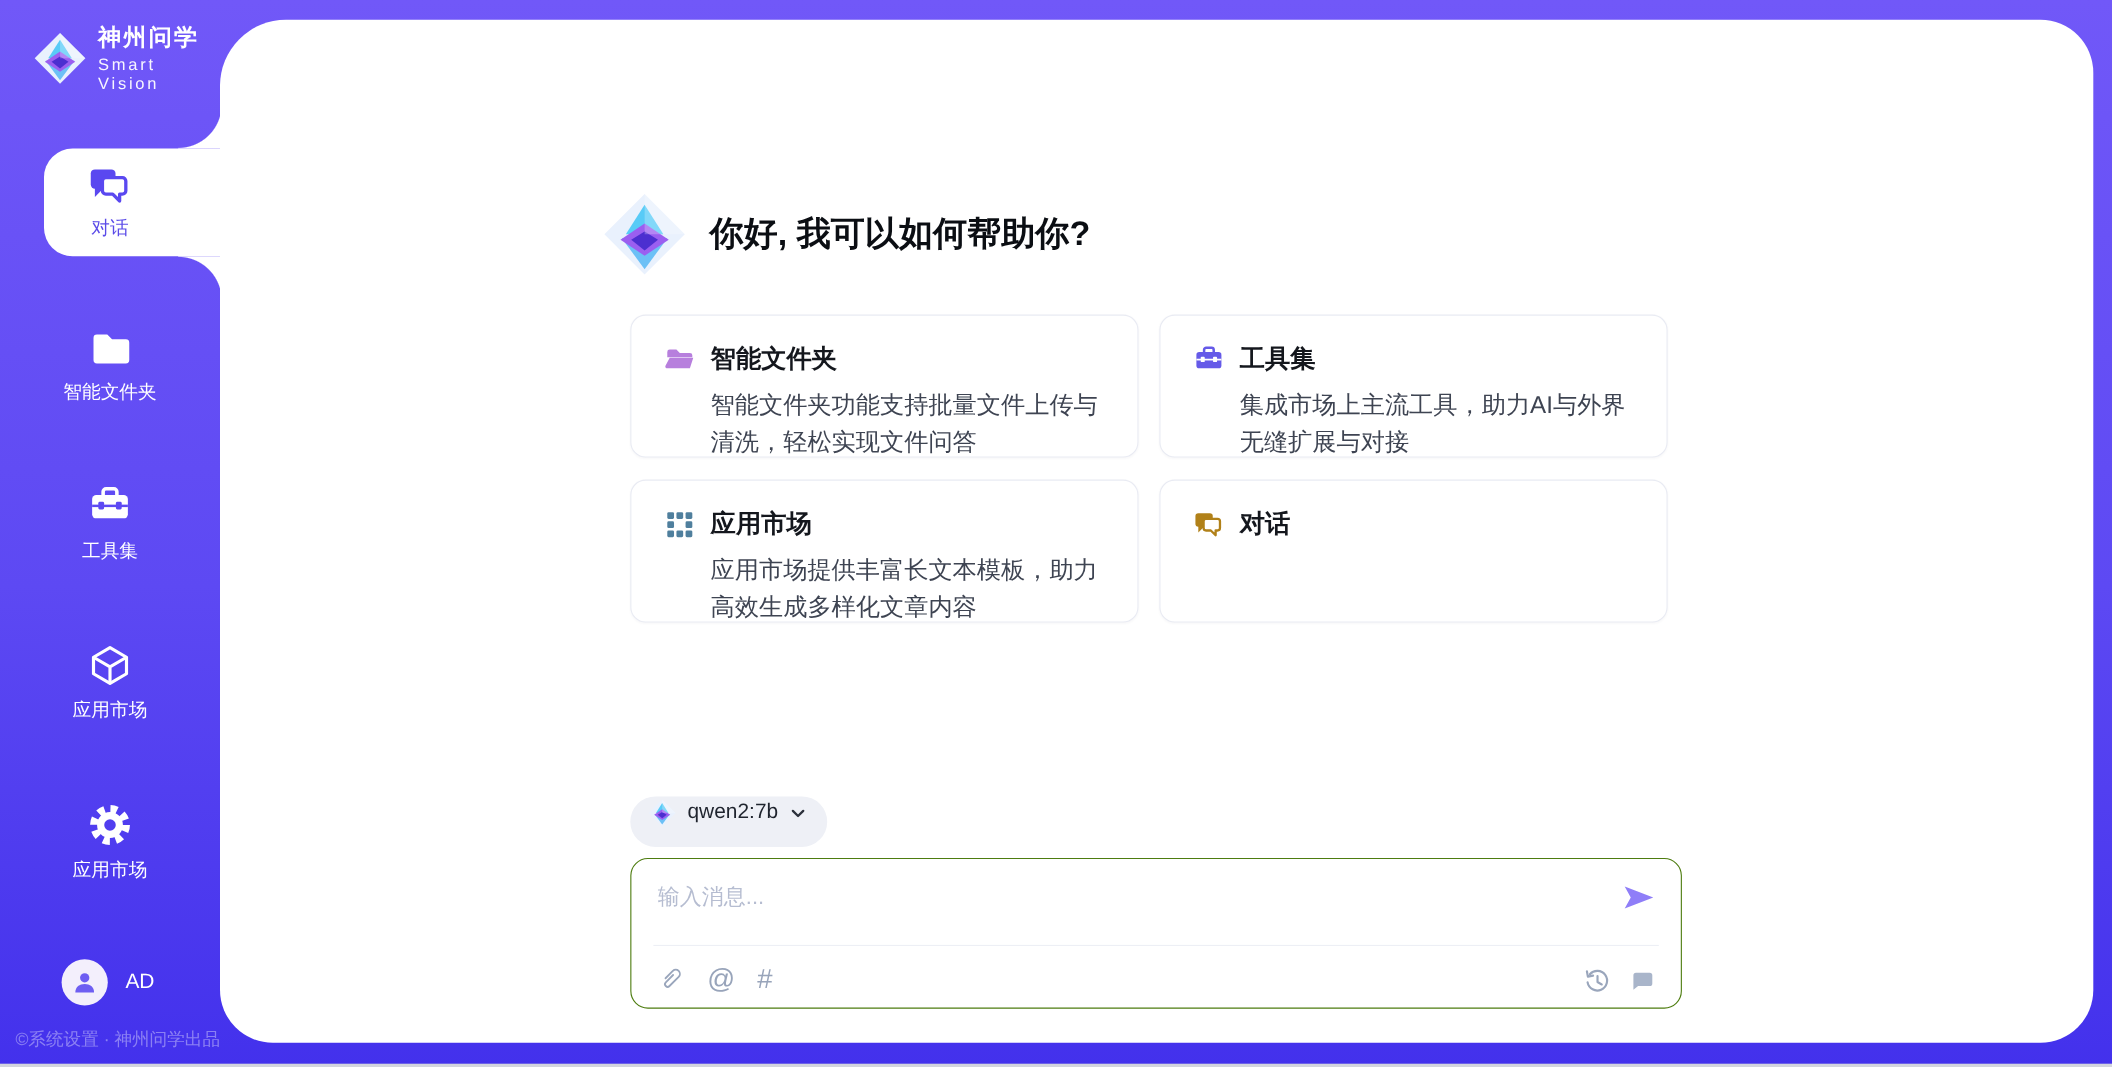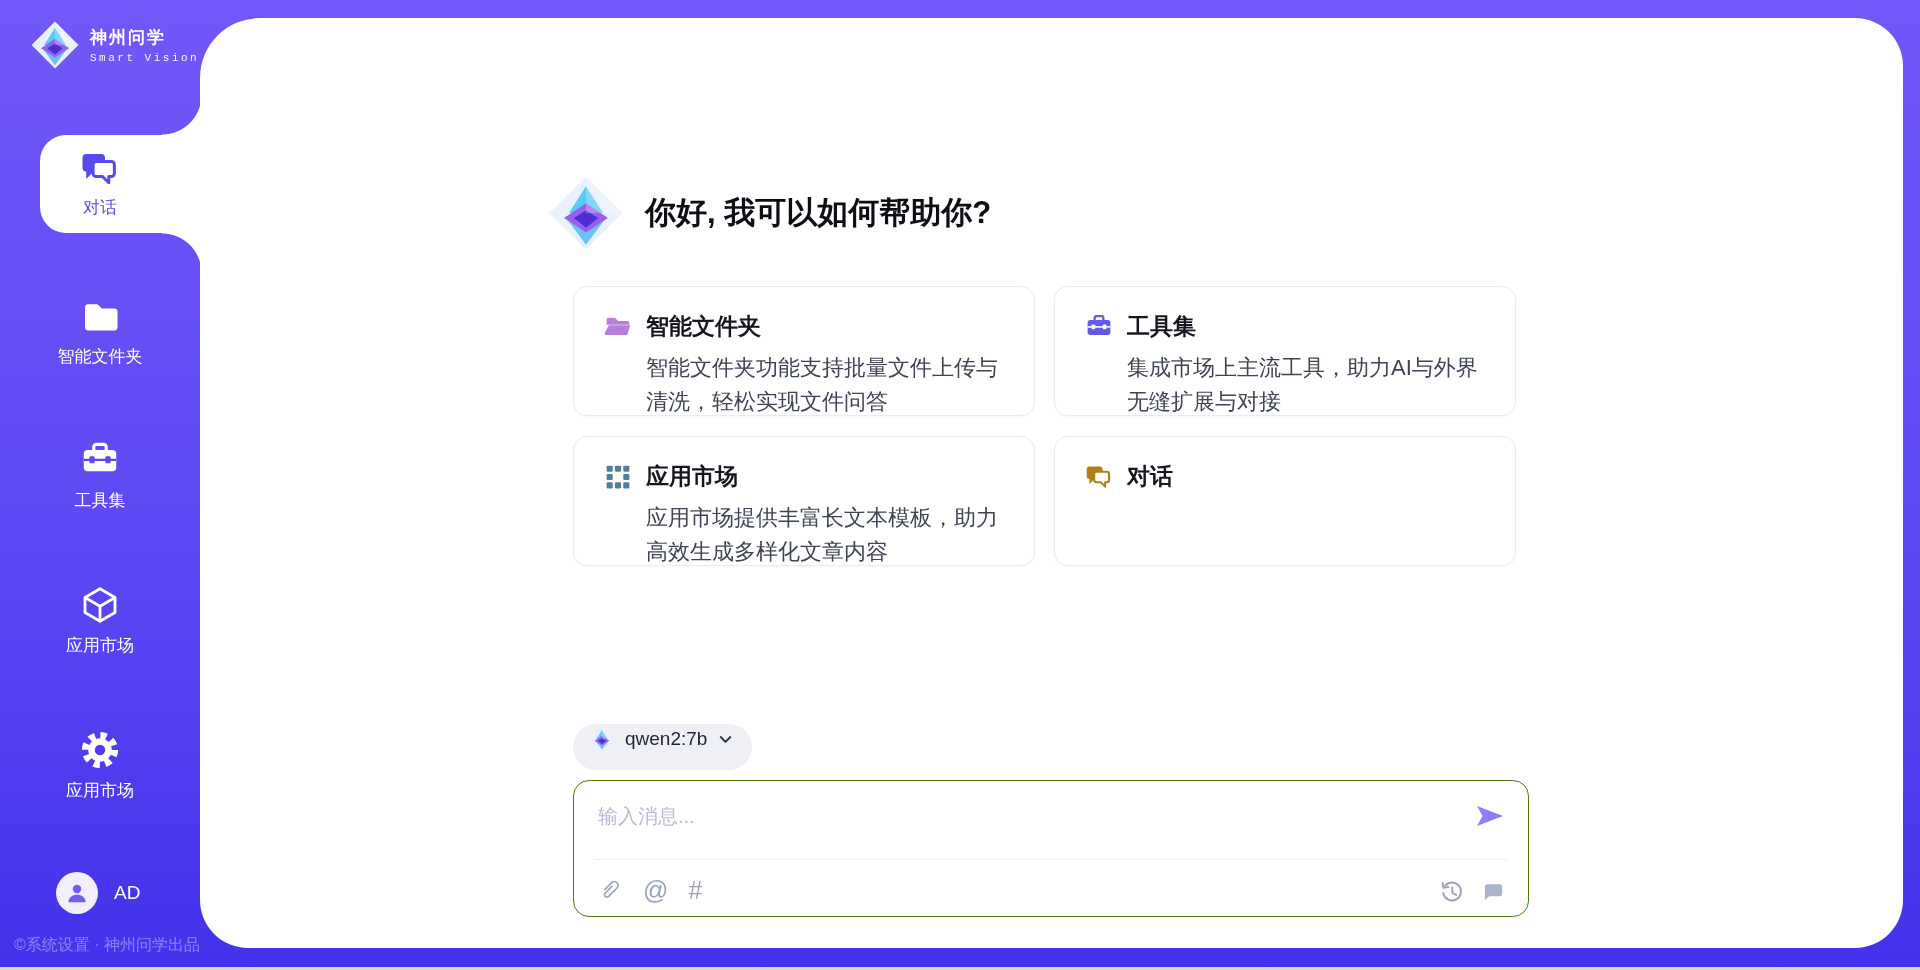--- a/index.html
+++ b/index.html
@@ -15,22 +15,22 @@
   .panel{
     position:absolute;left:200px;top:18px;right:17px;bottom:22px;
     background:#fff;border-radius:60px 48px 48px 48px;
   }
   .content{position:absolute;left:373px;top:11px;width:944px;height:100%;}
 
   
   .sidebar{position:absolute;left:0;top:0;width:202px;height:970px;color:#fff;}
   .brand{position:absolute;left:30px;top:20px;display:flex;align-items:center;gap:10px;}
   .brand svg{width:50px;height:50px;}
-  .brand-name{font-size:17px;font-weight:bold;letter-spacing:2px;font-family:Liberation Mono, monospace;}
-  .brand-sub{font-size:11px;letter-spacing:2.5px;margin-top:3px;opacity:.95;font-family:Liberation Mono, monospace;}
+  .brand-name{font-size:21px;font-weight:bold;letter-spacing:2px;font-family:Liberation Mono, monospace;}
+  .brand-sub{font-size:15px;letter-spacing:2.5px;margin-top:3px;opacity:.95;}
 
   .nav-item{
     position:absolute;left:0;width:200px;height:96px;
     display:flex;flex-direction:column;align-items:center;justify-content:flex-start;
     gap:9px;cursor:pointer;
   }
   .nav-item .nicon{width:40px;height:40px;color:#fff;}
   .nav-item .nicon svg{width:100%;height:100%;}
   .nav-label{font-size:17px;color:#fff;}
 

